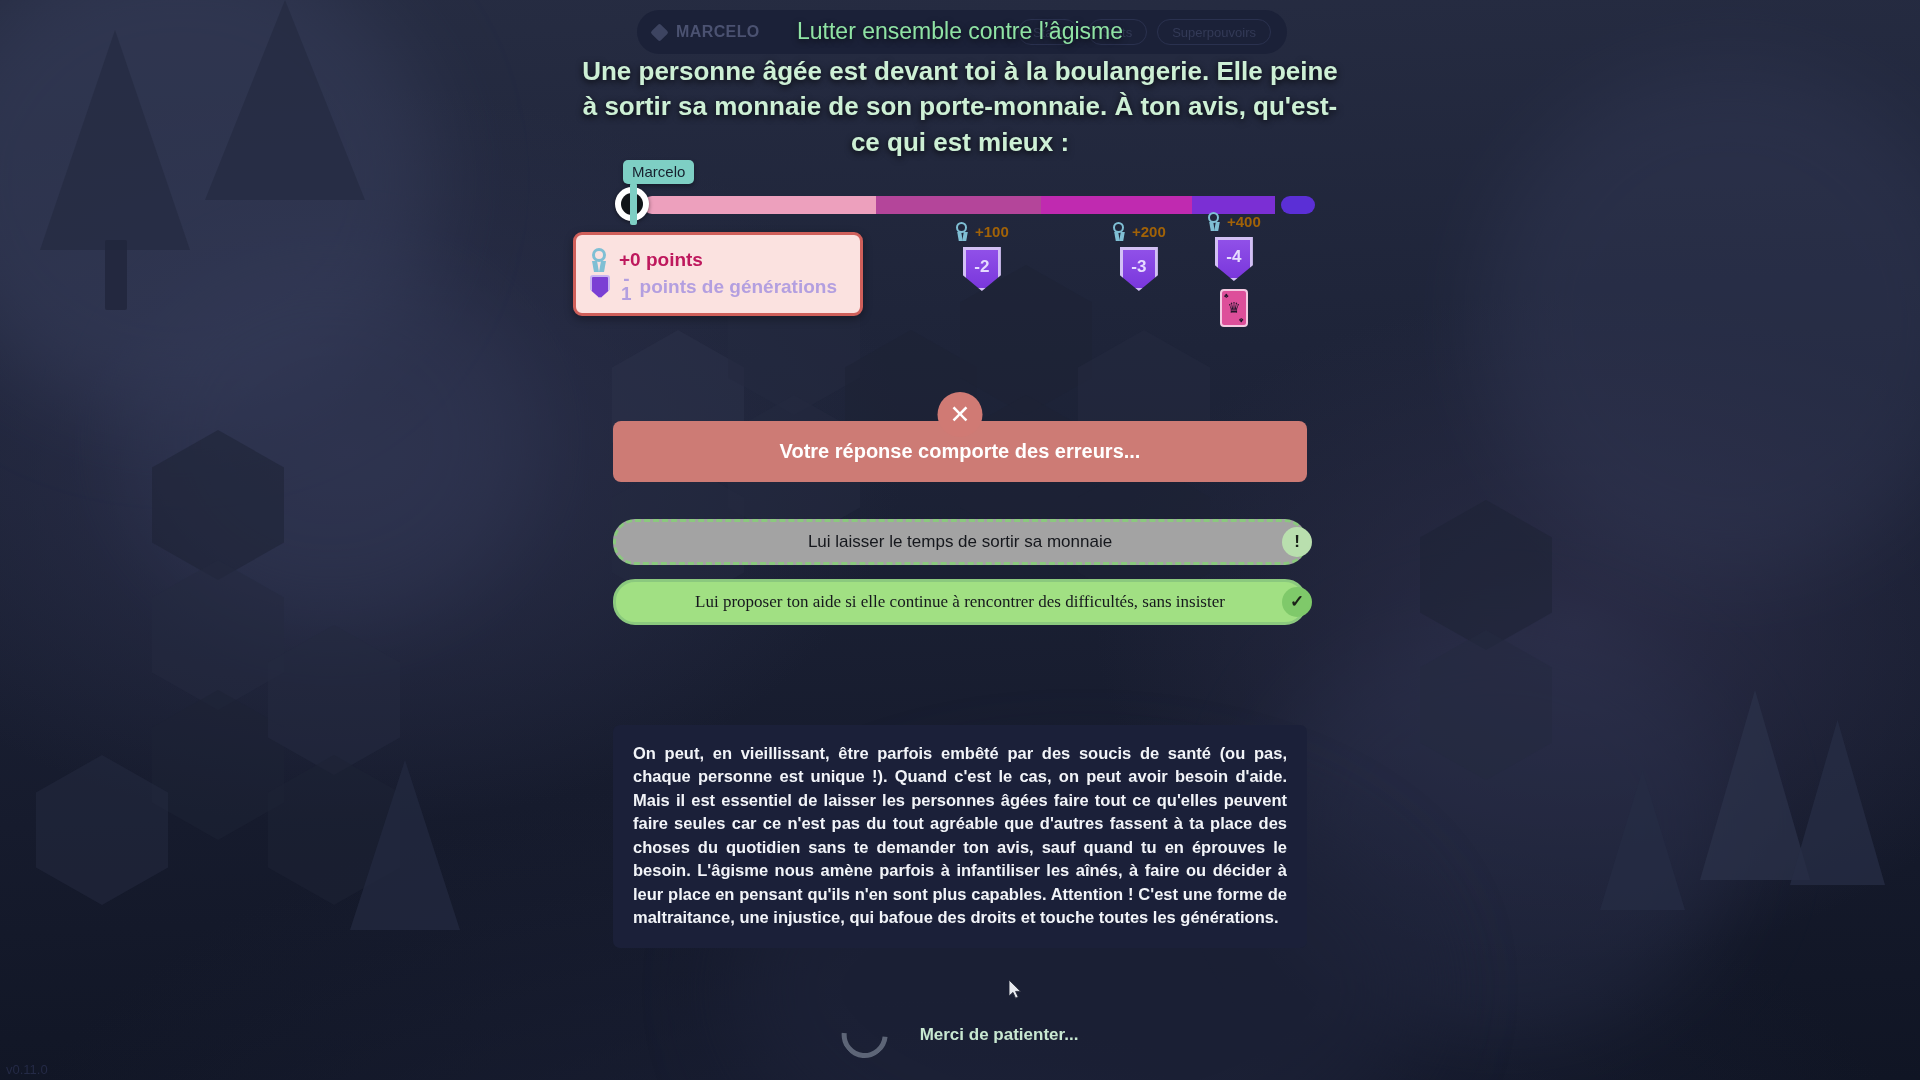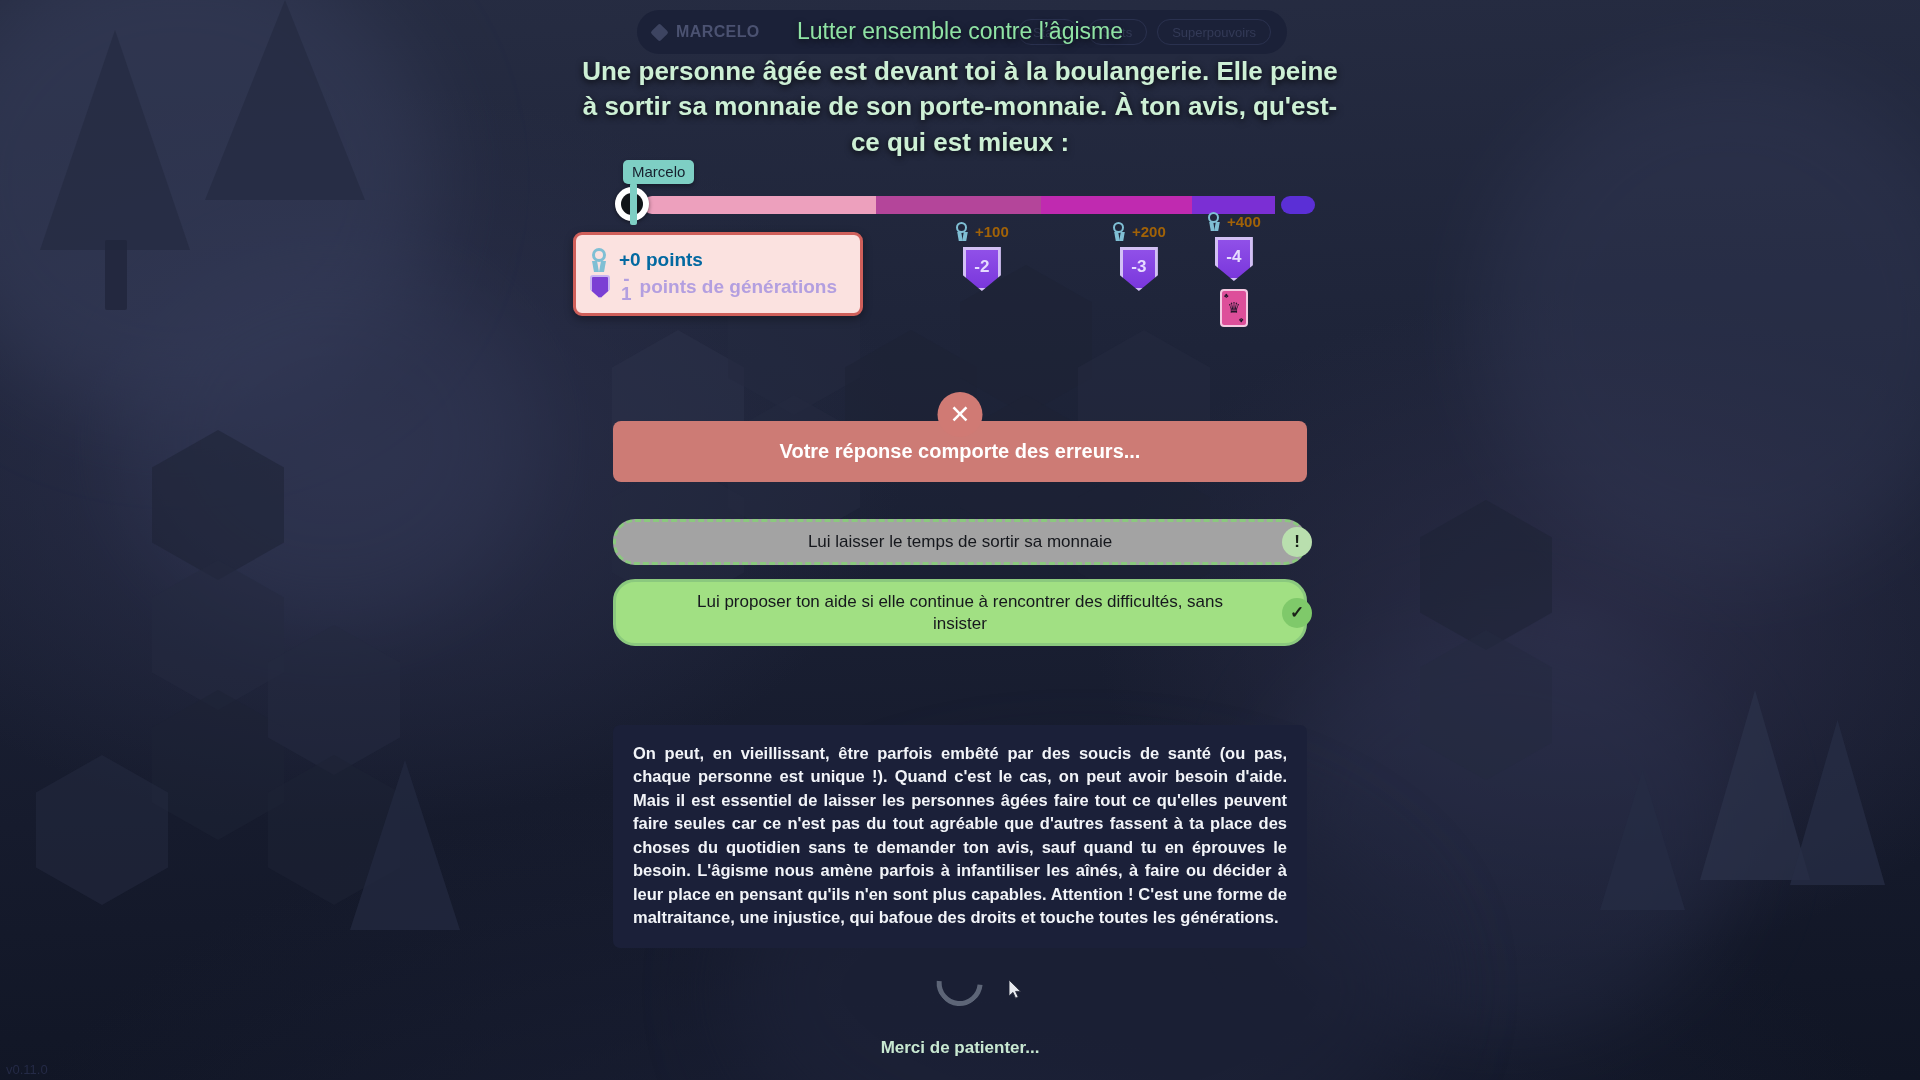--- a/index.html
+++ b/index.html
@@ -121,21 +121,21 @@
   
   #pointsbox {
     position: absolute; left: 573px; top: 232px;
     width: 290px; padding: 11px 14px 13px;
     background: #fbe2e0; border: 3px solid #cf5f5a;
     border-radius: 9px;
     box-shadow: 0 3px 9px rgba(0,0,0,.35);
   }
   .prow { display: flex; align-items: center; gap: 11px; height: 27px; }
   .prow .txt { font-size: 19px; font-weight: 700; }
-  .prow.pts .txt { color: #0369a1; }
+  .prow.pts .txt { color: #be185d; }
   .prow.res .txt { color: #b39fe0; }
   .resnum {
     display:flex; flex-direction:column; align-items:center;
     line-height:.78; color:#b39fe0; font-size:19px; font-weight:700;
     margin-right: -3px;
   }
 
   
   .medal { position: relative; width: 18px; height: 24px; flex:0 0 auto; }
   .medal .mc { position:absolute; left:2px; top:0; width:14px; height:14px;
@@ -201,42 +201,42 @@
   #options { position:absolute; left:613px; top:519px; width:694px; display:flex; flex-direction:column; gap:14px; }
   .opt {
     position: relative;
     min-height: 44px; border-radius: 22px;
     display:flex; align-items:center; justify-content:center;
     text-align:center; padding: 9px 58px;
     color:#16181d; font-size:17px; line-height:1.28;
   }
   .opt.neutral { background:#ffffff; }
   .opt.wrong   { background:#a3a3a3; border: 3px dashed #8bc97e; }
-  .opt.right   { background:#a1e083; border: 3px solid #8bc97e; }
+  .opt.right   { background:#a1e083; border: 3px solid #8bc97e; font-family: Liberation Serif, serif; }
   .opt-badge {
     position:absolute; right:-8px; top:50%; transform:translateY(-50%);
     width: 30px; height: 30px; border-radius:50%;
     display:flex; align-items:center; justify-content:center;
     font-size: 17px; font-weight:700; color:#1a2118;
   }
   .opt-badge.warn { background:#b9dfae; }
   .opt-badge.ok   { background:#7fc96a; }
 
   
   #explain {
     position:absolute; left:613px; top:725px; width:694px;
     background:#1b2039; border-radius:7px;
     padding: 17px 20px 19px;
     color:#f2f4f8; font-size:16.5px; line-height:1.42; font-weight:700;
     text-align: justify;
   }
 
   
   #loader { position:absolute; left:50%; transform:translateX(-50%); bottom:22px;
-            display:flex; align-items:center; gap:32px;flex-direction:column; }
+            display:flex; align-items:center; gap:32px; }
   #spinner {
     width: 46px; height: 46px; border-radius:50%;
     border: 5px solid #5d6577; border-top-color: transparent; border-right-color: transparent;
     transform: rotate(-40deg);
   }
   #loadtext { color:#c8e8d1; font-size:17px; font-weight:700; }
 
   #version { position:absolute; left:6px; bottom:3px; color:#242a46; font-size:13px; }
 
   

